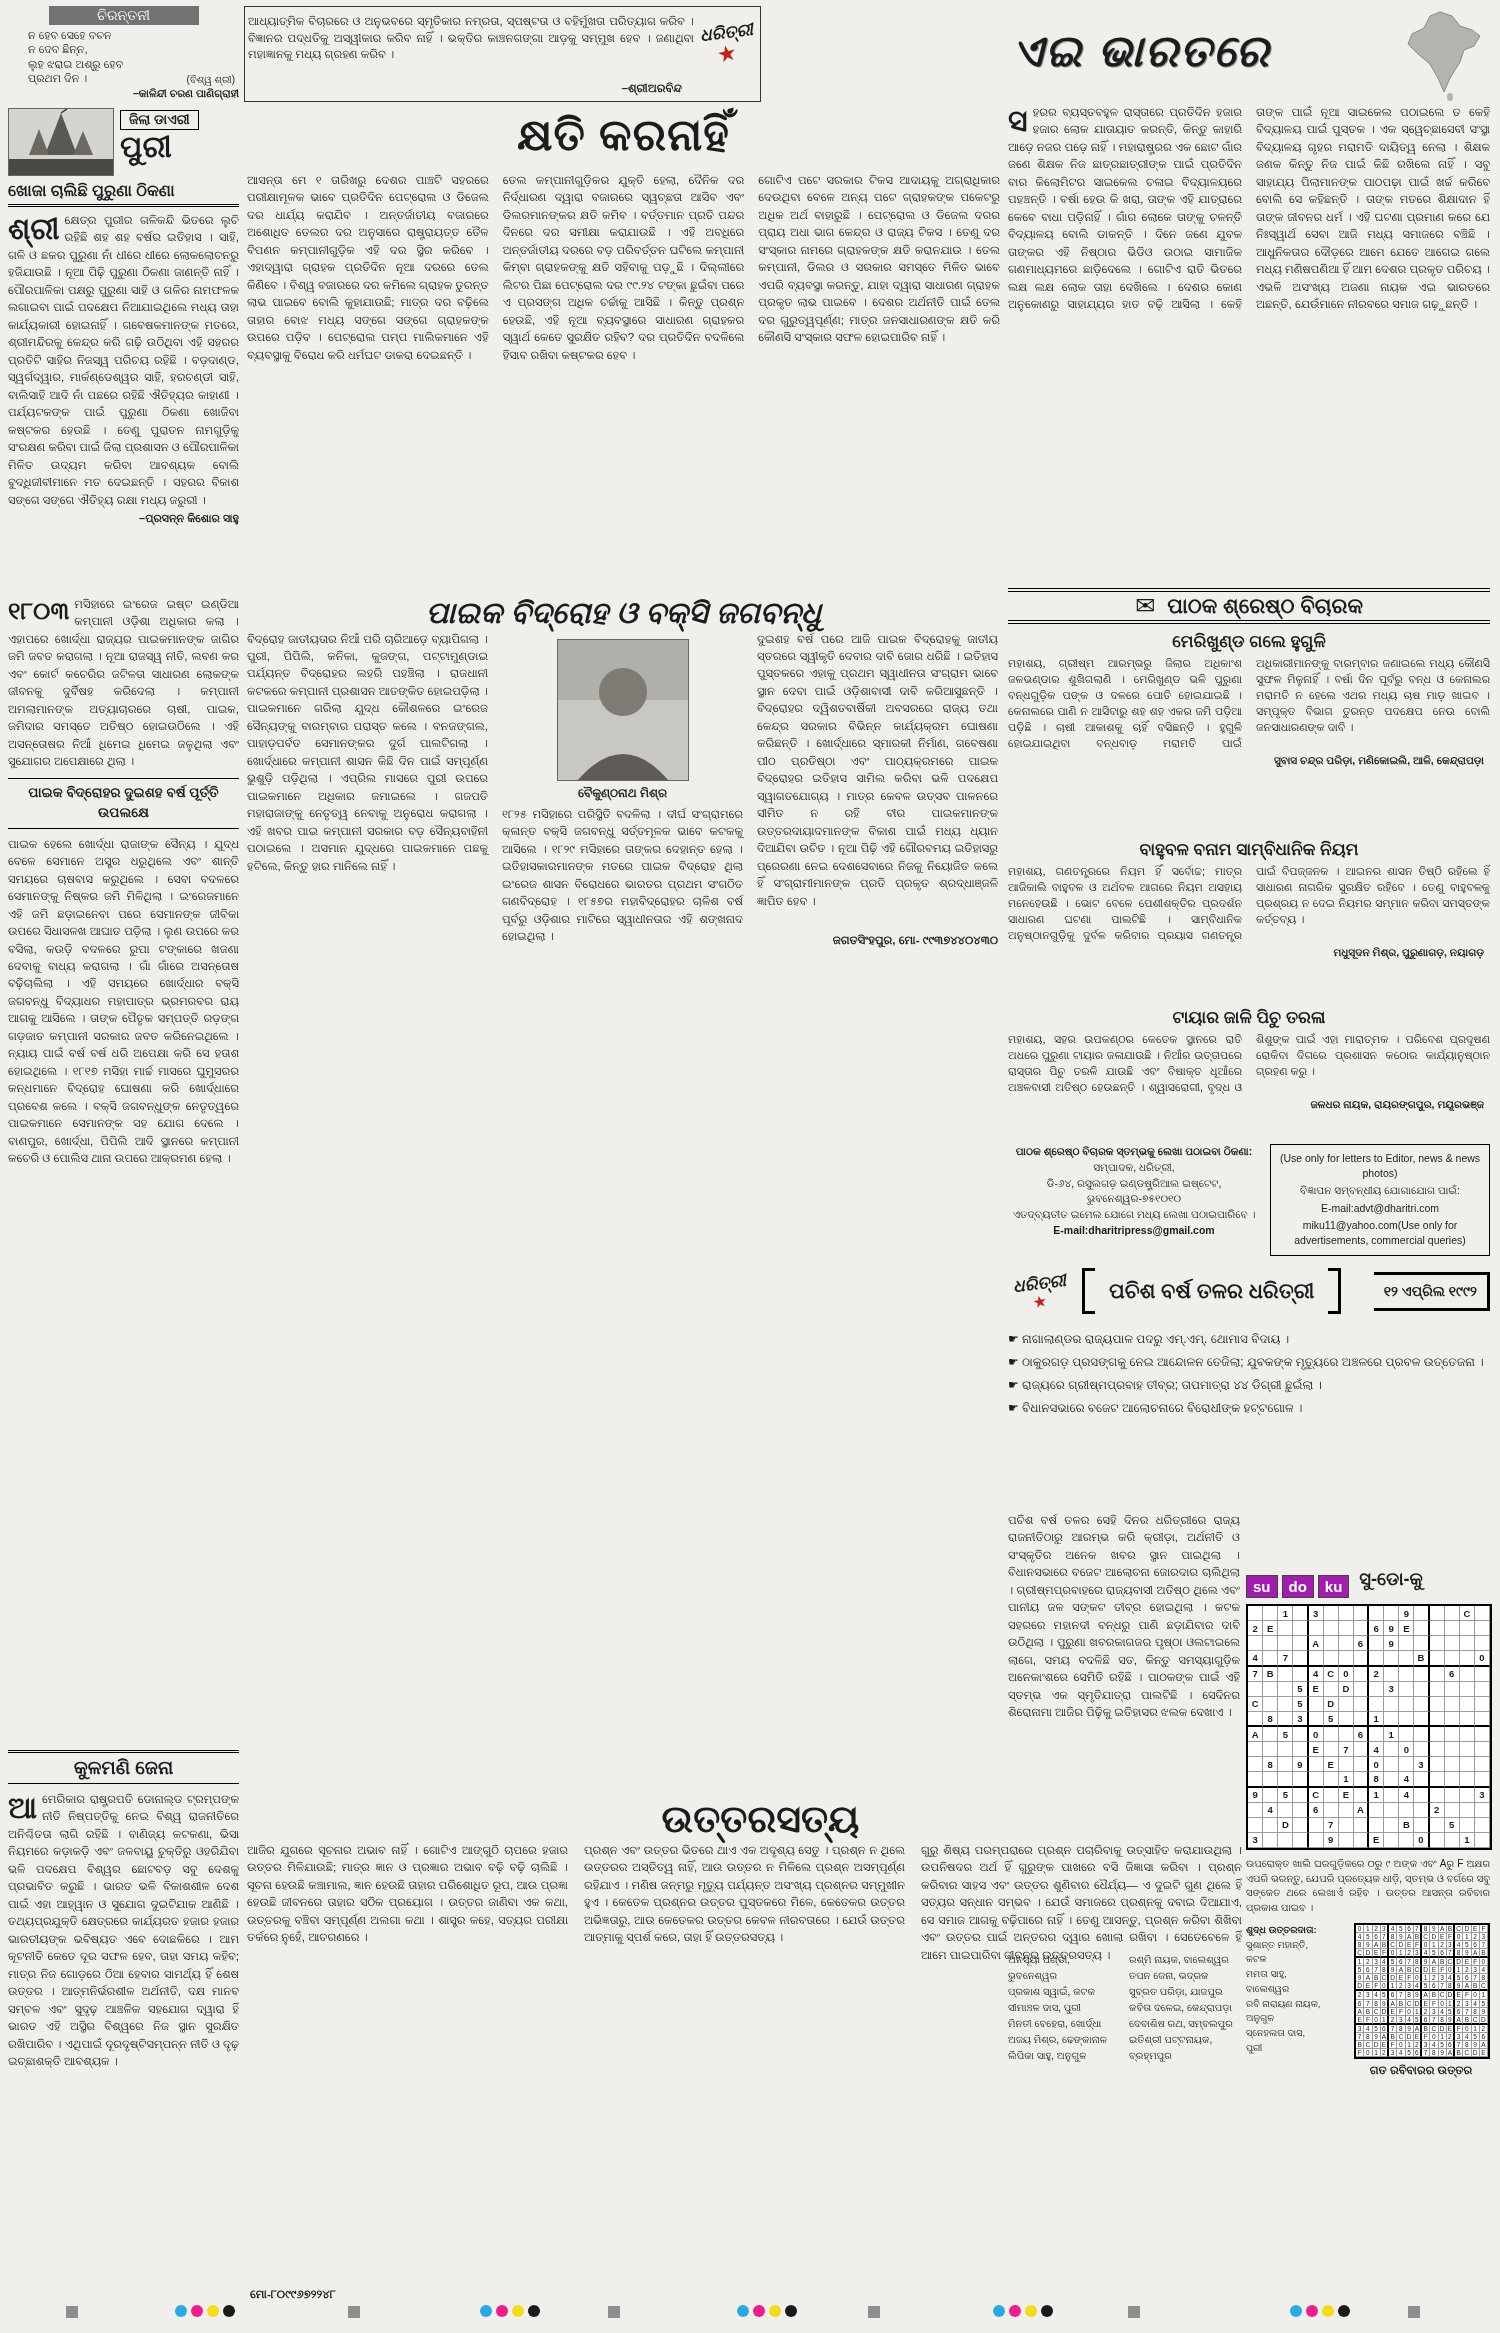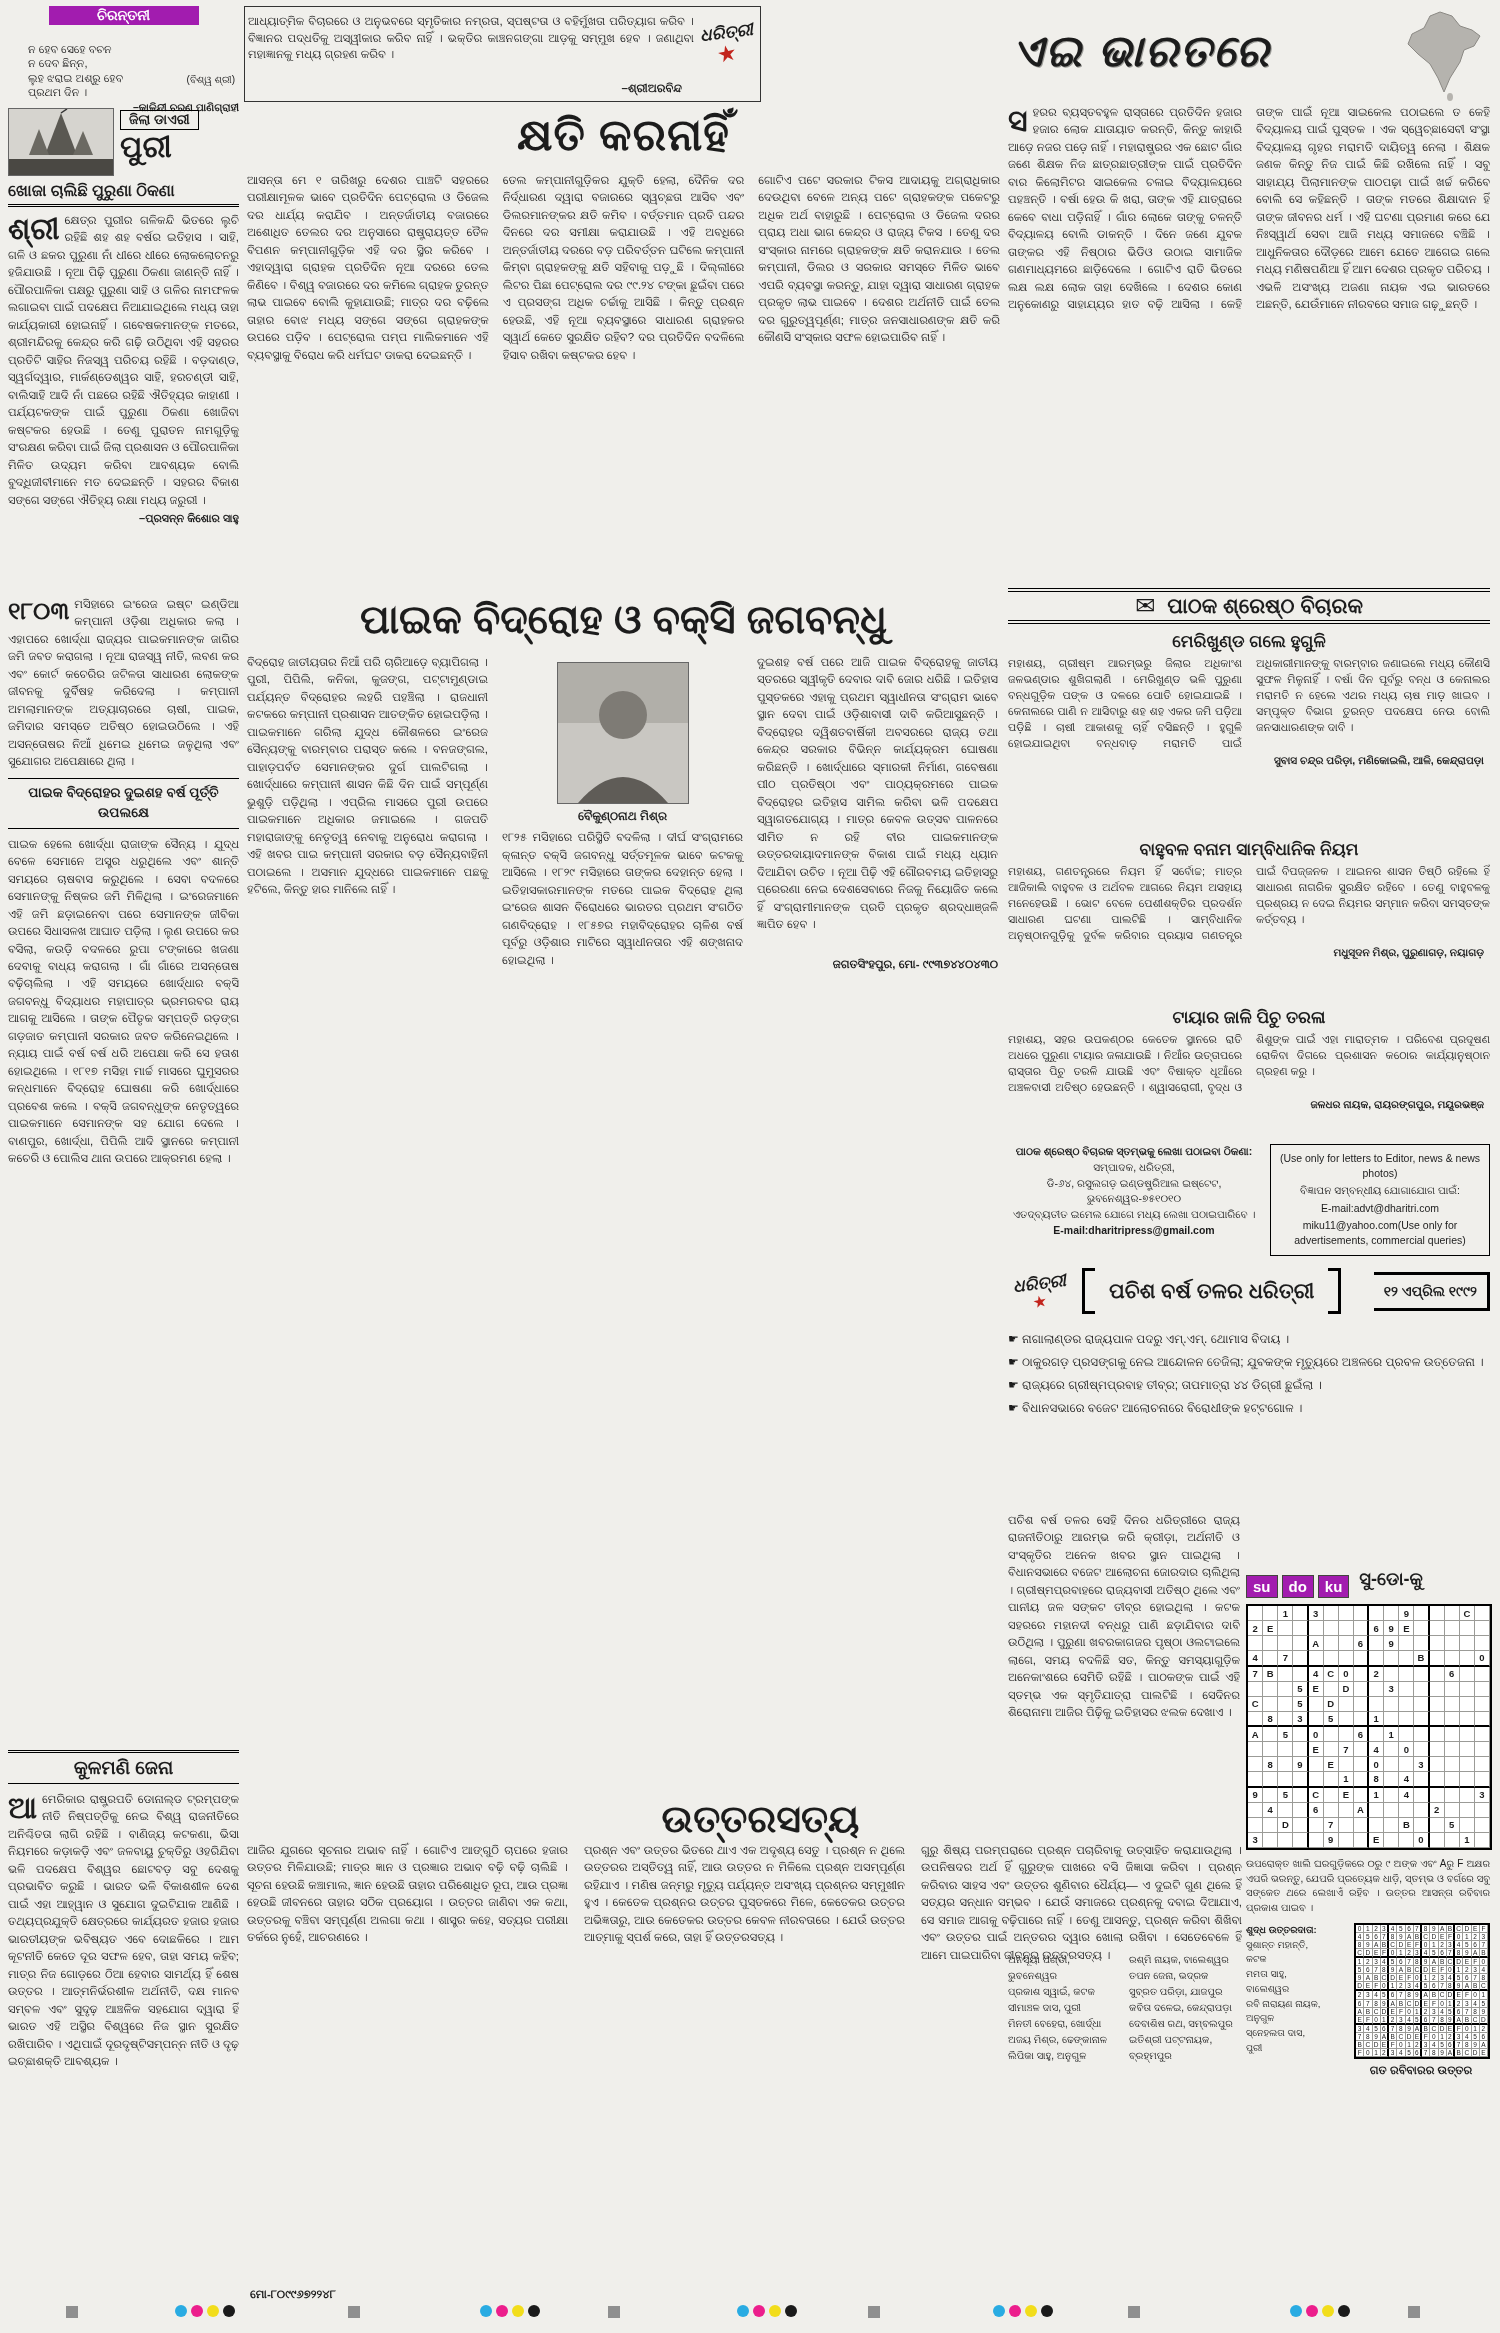--- a/index.html
+++ b/index.html
@@ -10,21 +10,21 @@
   .just{text-align:justify;}
   .body-text{font-size:11.5px;line-height:1.52;}
   .cols2{column-count:2;column-gap:14px;}
   .cols3{column-count:3;column-gap:14px;}
   p{margin:0 0 6px 0;}
   .dropcap{float:left;font-size:30px;font-weight:bold;line-height:.9;padding:3px 5px 0 0;}
   .dropcap-num{float:left;font-size:24px;font-weight:bold;line-height:1;padding:3px 5px 0 0;}
 
   
   #chirantani{left:8px;top:6px;width:231px;height:96px;}
-  .chir-title{background:#a21caf;color:#fff;font-weight:bold;font-size:14px;text-align:center;width:150px;margin:0 auto 17px;padding:1px 0;}
+  .chir-title{background:#737373;color:#fff;font-weight:normal;font-size:14px;text-align:center;width:150px;margin:0 auto 3px;padding:1px 0;}
   .chir-line{font-size:11px;line-height:1.3;padding-left:20px;}
   .chir-note{position:absolute;right:4px;bottom:16px;font-size:10px;}
   .chir-by{text-align:right;font-weight:bold;font-size:10.5px;margin-top:2px;}
 
   #quotebox{left:244px;top:6px;width:517px;height:96px;border:1px solid #333;padding:6px 66px 6px 3px;}
   .quote-text{font-size:11.5px;line-height:1.45;text-align:justify;}
   .quote-attr{position:absolute;right:78px;bottom:6px;font-weight:bold;font-size:11.5px;}
   .dh-logo{position:absolute;right:4px;top:16px;width:58px;text-align:center;}
   .dh-word{font-style:italic;font-weight:800;font-size:17px;display:inline-block;transform:rotate(-7deg);}
   .dh-star{color:#c2241c;font-size:22px;line-height:1;display:block;transform:rotate(-12deg);}
@@ -105,21 +105,21 @@
   .sud-side .li:first-child{font-weight:bold;}
   .sud-ans-wrap{width:134px;}
   #sud-answer{width:132px;height:132px;}
   #sud-answer .cell{font-size:6.5px;}
   .sud-caption{text-align:center;font-weight:800;font-size:11.5px;margin-top:5px;}
 
   
   #paika-col1{left:8px;top:596px;width:231px;height:1150px;}
   .pk-subhead{border-top:1.5px solid #000;border-bottom:1.5px solid #000;font-weight:800;font-size:13.5px;text-align:center;padding:4px 2px;margin:7px 0;}
   #paika-center{left:247px;top:596px;width:753px;height:1150px;}
-  .pk-head{font-size:40px;font-weight:800;text-align:center;line-height:1.15;margin-bottom:12px;}
+  .pk-head{font-size:30px;font-weight:800;text-align:center;line-height:1.15;font-style:italic;}
   .pk-cols{display:flex;gap:14px;}
   .pk-col{width:241px;}
   .pk-fig{width:132px;margin:8px auto 4px;text-align:center;}
   .pk-fig svg{border:1px solid #666;display:block;}
   .pk-figname{font-weight:800;font-size:12px;margin-top:3px;}
   .pk-by{text-align:right;font-weight:bold;font-size:11.5px;margin-top:22px;}
 
   
   #kulamani{left:8px;top:1750px;width:231px;height:560px;}
   .kl-head{font-size:19px;font-weight:800;border-top:3px double #000;border-bottom:1px solid #000;padding:4px 0;margin-bottom:7px;text-align:center;}

